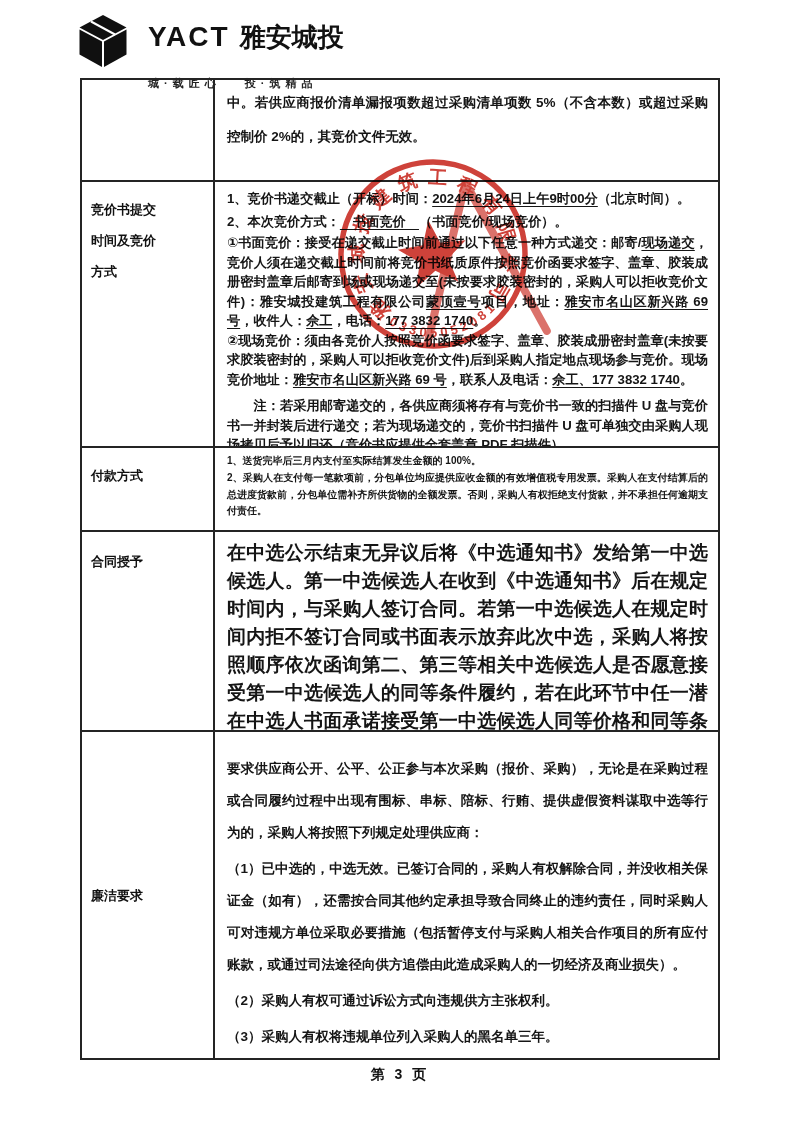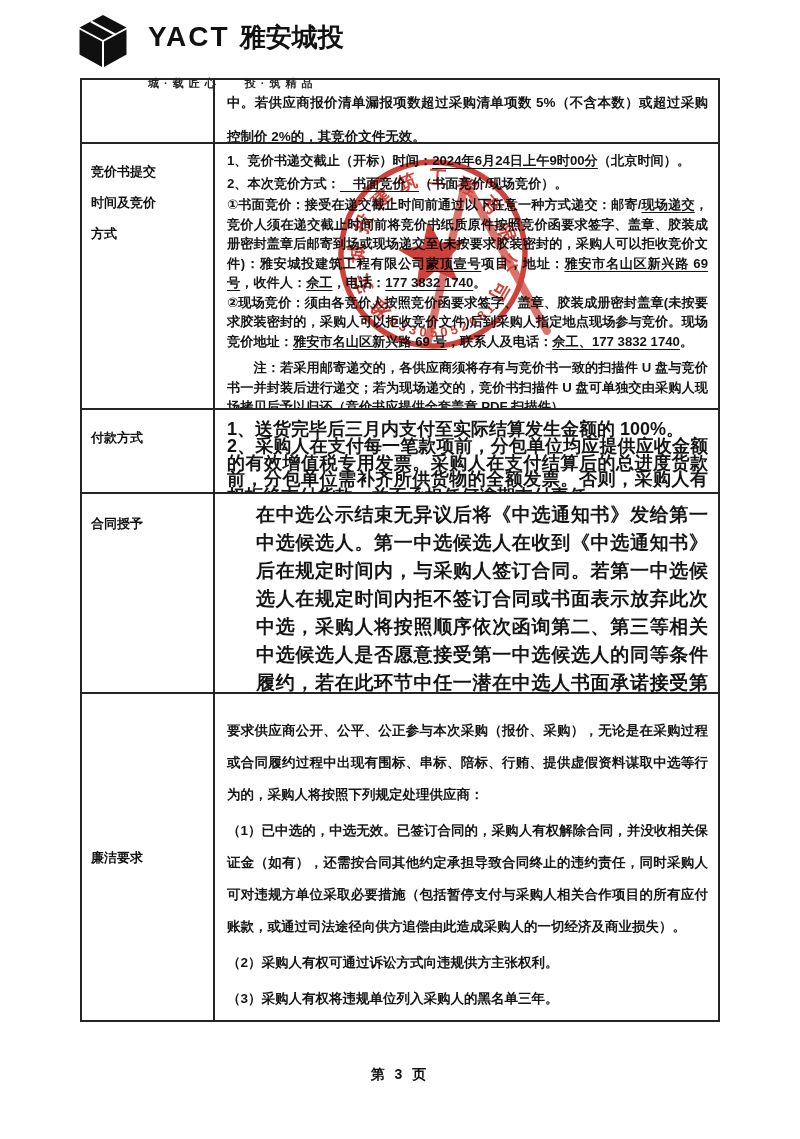--- a/index.html
+++ b/index.html
@@ -26,26 +26,26 @@
   .lbl{
     flex:0 0 133px;box-sizing:border-box;border-right:2px solid #242424;
     padding:12px 6px 0 9px;font-weight:700;font-size:13px;line-height:31px;
     white-space:pre-line;display:flex;align-items:flex-start;color:#111;
   }
   .lbl.mid{align-items:center;padding-top:0;}
   .ctn{flex:1;box-sizing:border-box;padding:5px 10px 0 12px;text-align:justify;font-weight:600;}
   .ctn p{margin:0;}
   .u{text-decoration:underline;text-underline-offset:3px;}
   .indent{text-indent:2em;}
-  .r1{height:62px;}  .r1 .ctn{font-size:13.5px;line-height:34px;padding-top:6px;}
+  .r1{height:100px;}  .r1 .ctn{font-size:13.5px;line-height:34px;padding-top:6px;}
   .r2{height:266px;} .r2 .ctn{font-size:13.2px;line-height:19.5px;border-radius:6px;}
   .r2 .ctn p.sp{line-height:23px;}
   .r2 .ctn p.note{margin-top:7px;}
-  .r3{height:84px;}  .r3 .ctn{font-size:18px;line-height:16.8px;padding-top:11px;}
-  .r4{height:200px;gap:29px;} .r4 .ctn{font-size:19px;line-height:28px;padding-top:7px;}
+  .r3{height:84px;}  .r3 .ctn{font-size:10px;line-height:16.8px;padding-top:5px;}
+  .r4{height:200px;} .r4 .ctn{font-size:19px;line-height:28px;padding-top:7px;}
   .r4 .lbl{padding-top:14px;}
   .r5{height:328px;} .r5 .ctn{font-size:13.5px;line-height:32px;padding-top:21px;}
   .r5 .ctn p{margin-bottom:4px;}
   
   .seal{
     position:absolute;left:323px;top:144px;width:220px;height:220px;
     mix-blend-mode:multiply;opacity:.88;transform:rotate(-8deg);
     pointer-events:none;
   }
   

